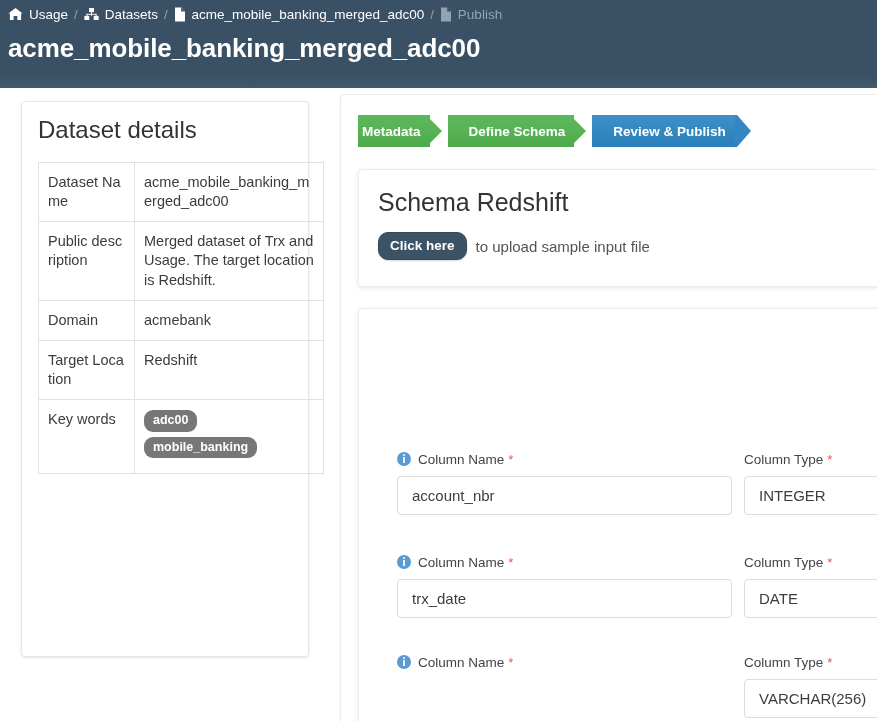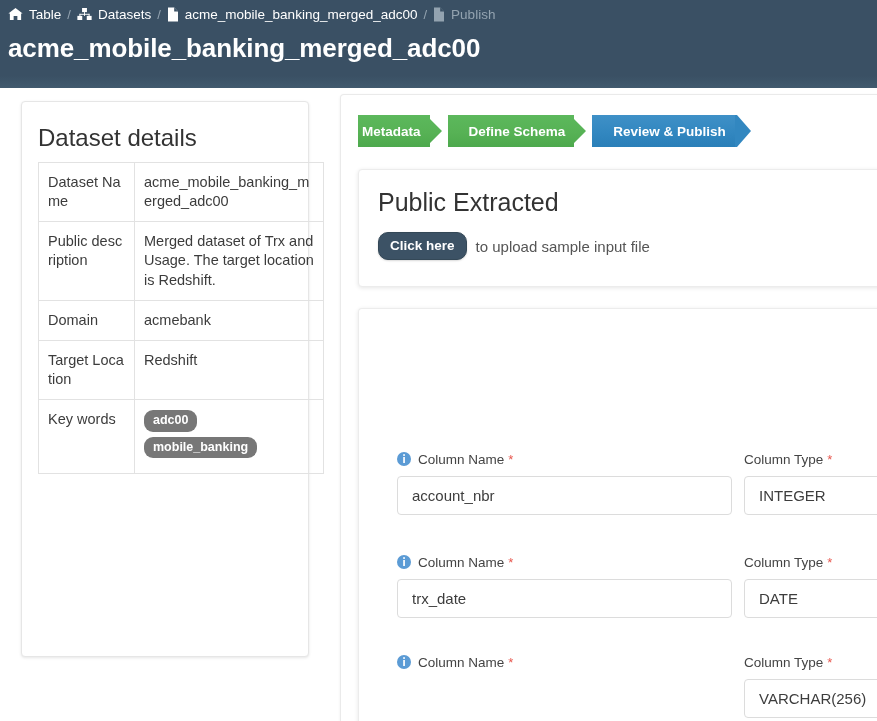--- a/index.html
+++ b/index.html
@@ -85,21 +85,21 @@
     height: 556px;
     background: #ffffff;
     border: 1px solid #e6e6e6;
     border-radius: 4px;
     box-shadow: 0 1px 3px rgba(0,0,0,0.10);
     box-sizing: border-box;
   }
   .details-title {
     position: absolute;
     left: 16px;
-    top: 22px;
+    top: 14px;
     font-size: 24px;
     color: #333333;
     font-weight: normal;
   }
   .details-table {
     position: absolute;
     left: 16px;
     top: 60px;
     width: 249px;
     border-collapse: collapse;
@@ -311,21 +311,21 @@
 <div class="topbar">
 
   <div class="breadcrumb">
 
     <span class="bc-item">
       <span class="bc-ico">
         <svg width="15" height="14" viewBox="0 0 16 14">
           <path fill="#ffffff" d="M8 0.6 L0.4 6.4 L2 6.4 L2 13.4 L6 13.4 L6 9.2 L10 9.2 L10 13.4 L14 13.4 L14 6.4 L15.6 6.4 Z"></path>
         </svg>
       </span>
-      <span>Table</span>
+      <span>Usage</span>
     </span>
     <span class="bc-sep">/</span>
 
     <span class="bc-item">
       <span class="bc-ico">
         <svg width="15" height="14" viewBox="0 0 16 14">
           <rect x="5.4" y="0.6" width="5.2" height="4.4" fill="#ffffff"></rect>
           <rect x="0.4" y="9.0" width="5.2" height="4.4" fill="#ffffff"></rect>
           <rect x="10.4" y="9.0" width="5.2" height="4.4" fill="#ffffff"></rect>
           <rect x="7.5" y="5.0" width="1" height="4.0" fill="#ffffff"></rect>
@@ -421,21 +421,21 @@
           <span>Review &amp; Publish</span>
           <span class="cap">
             <svg width="18" height="32" viewBox="0 0 18 32">
               <path fill="#3287c0" d="M0 0 L2 0 L16 16 L2 32 L0 32 Z"></path>
             </svg>
           </span>
         </div>
       </div>
 
       <div class="panel panel-schema">
-        <div class="schema-title">Public Extracted</div>
+        <div class="schema-title">Schema Redshift</div>
         <div class="upload-row">
           <span class="btn-click">Click here</span>
           <span class="upload-text">to upload sample input file</span>
         </div>
       </div>
 
       <div class="panel panel-columns">
 
         <div class="col-row" style="top:141px;">
           <div class="field name">

